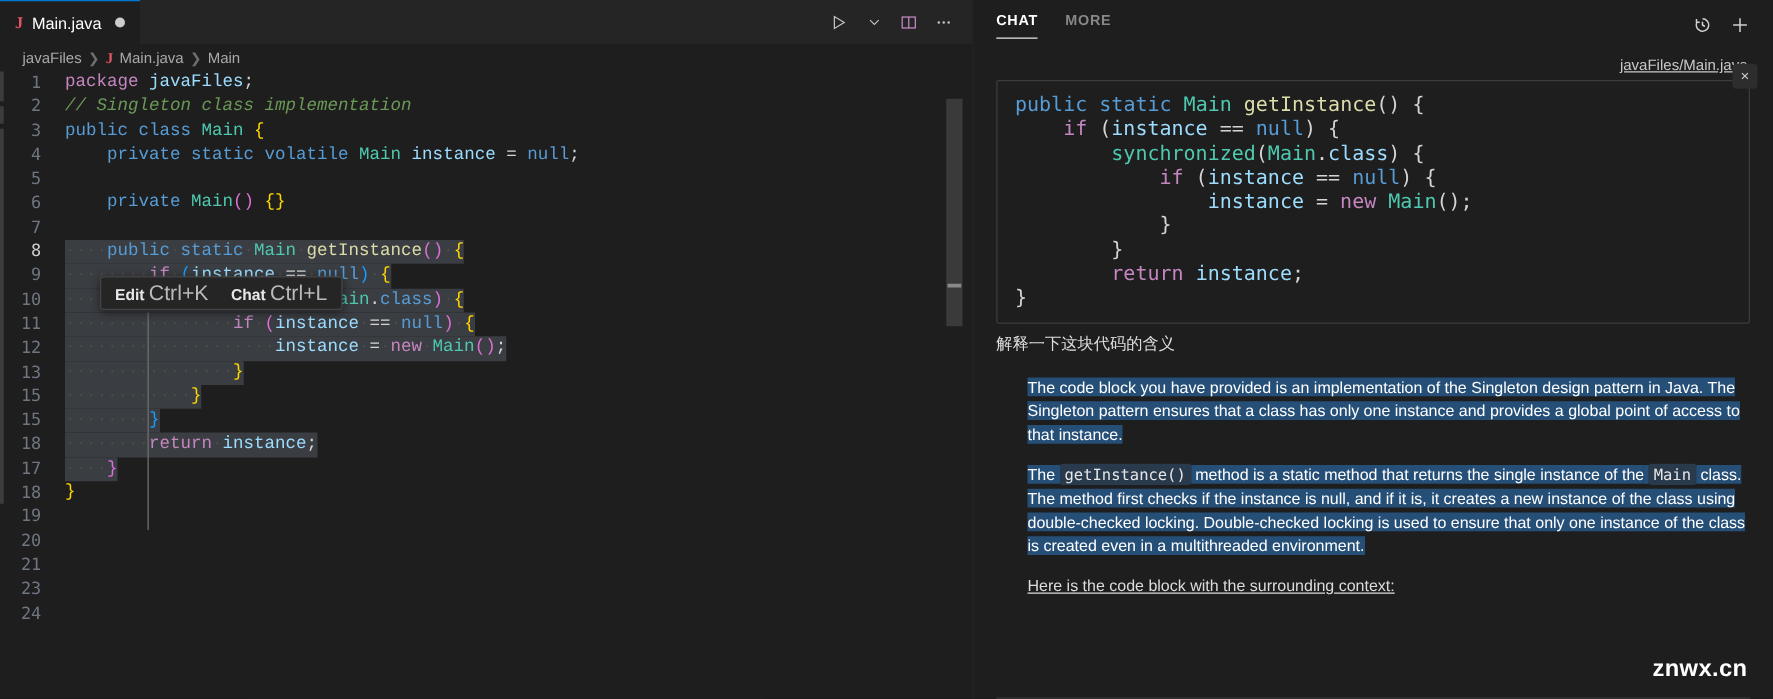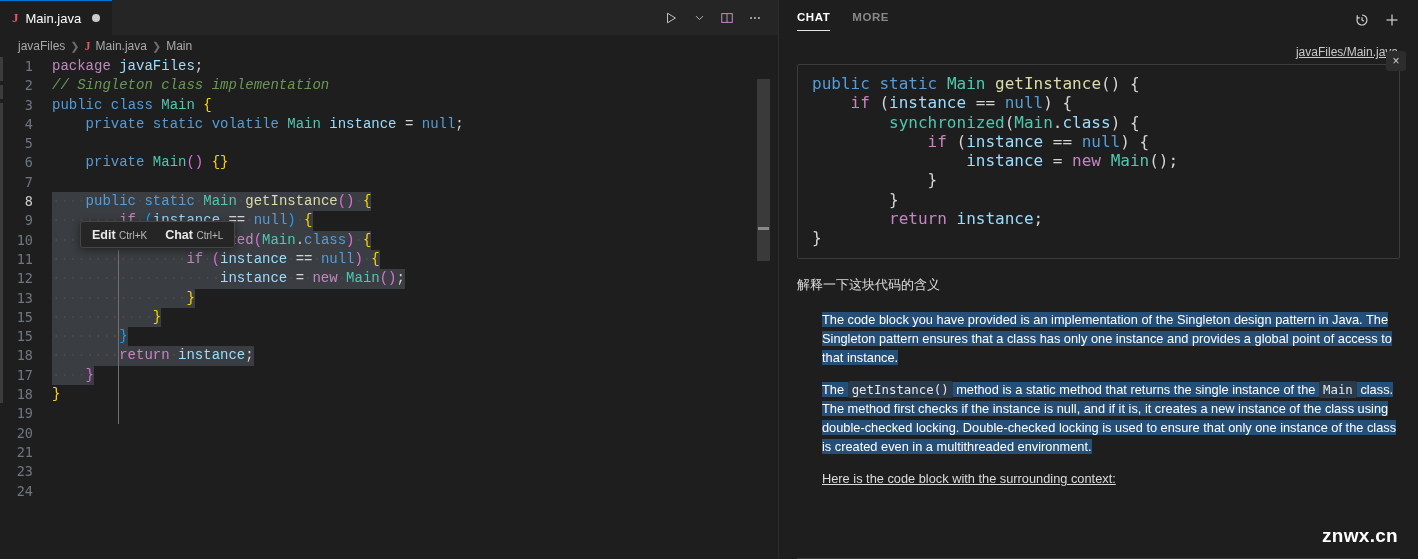--- a/index.html
+++ b/index.html
@@ -63,21 +63,21 @@
     position:absolute; width:1px; background:#707070; left:118px; top:193px; height:174px;
   }
 
   .hint-widget{
     position:absolute; left:80px; top:164px; height:27px;
     background:#252526; border:1px solid #454545; border-radius:3px;
     display:flex; align-items:center; gap:18px; padding:0 11px;
     font-size:12.5px; color:#e8e8e8; box-shadow:0 2px 8px rgba(0,0,0,.45); z-index:6;
   }
   .hint-widget b{ font-weight:600;text-align:center; }
-  .hint-widget .kbd{ color:#b9b9b9; font-size:10px; }
+  .hint-widget .kbd{ color:#b9b9b9; font-size:17px; }
 
   .editor-scroll{
     position:absolute; right:8px; top:0; width:13px; height:502px;
   }
   .editor-scroll .thumb{ position:absolute; left:0; top:22px; width:13px; height:182px; background:#3a3a3a; }
   .editor-scroll .mark{ position:absolute; left:1px; top:170px; width:11px; height:3px; background:#8a8a8a; }
 
   .left-rail{ position:absolute; left:0; top:0; width:3px; height:502px; background:#1e1e1e; }
   .left-rail .seg{ position:absolute; left:0; width:3px; background:#3c3c3c; }
 
@@ -111,21 +111,21 @@
   }
   .chat-code{
     border:1px solid #3c3c3c; background:#1e1e1e; border-radius:2px;
     padding:9px 14px 10px 14px; margin-top:1px;
   }
   .chat-code .cl{
     font-family:"DejaVu Sans Mono", monospace; font-size:16px; line-height:19.3px;
     white-space:pre; color:#d4d4d4;
   }
 
-  .user-msg{ margin-top:16px; font-size:13px; color:#dcdcdc; line-height:19px; }
+  .user-msg{ margin-top:6px; font-size:13px; color:#dcdcdc; line-height:19px; }
 
   .answer{ margin-top:16px; font-size:12.8px; line-height:19.1px;margin-left:25px; }
   .answer p{ margin-bottom:13px; }
   .hl{ background:#264f78; color:#ffffff; box-decoration-break:clone; -webkit-box-decoration-break:clone; }
   .icode{
     font-family:"DejaVu Sans Mono", monospace; font-size:12.4px;
     background:#2a3a4d; padding:1px 4px; border-radius:2px; color:#e6e6e6;
   }
   .plain{ color:#dcdcdc;text-decoration:underline; }
 

